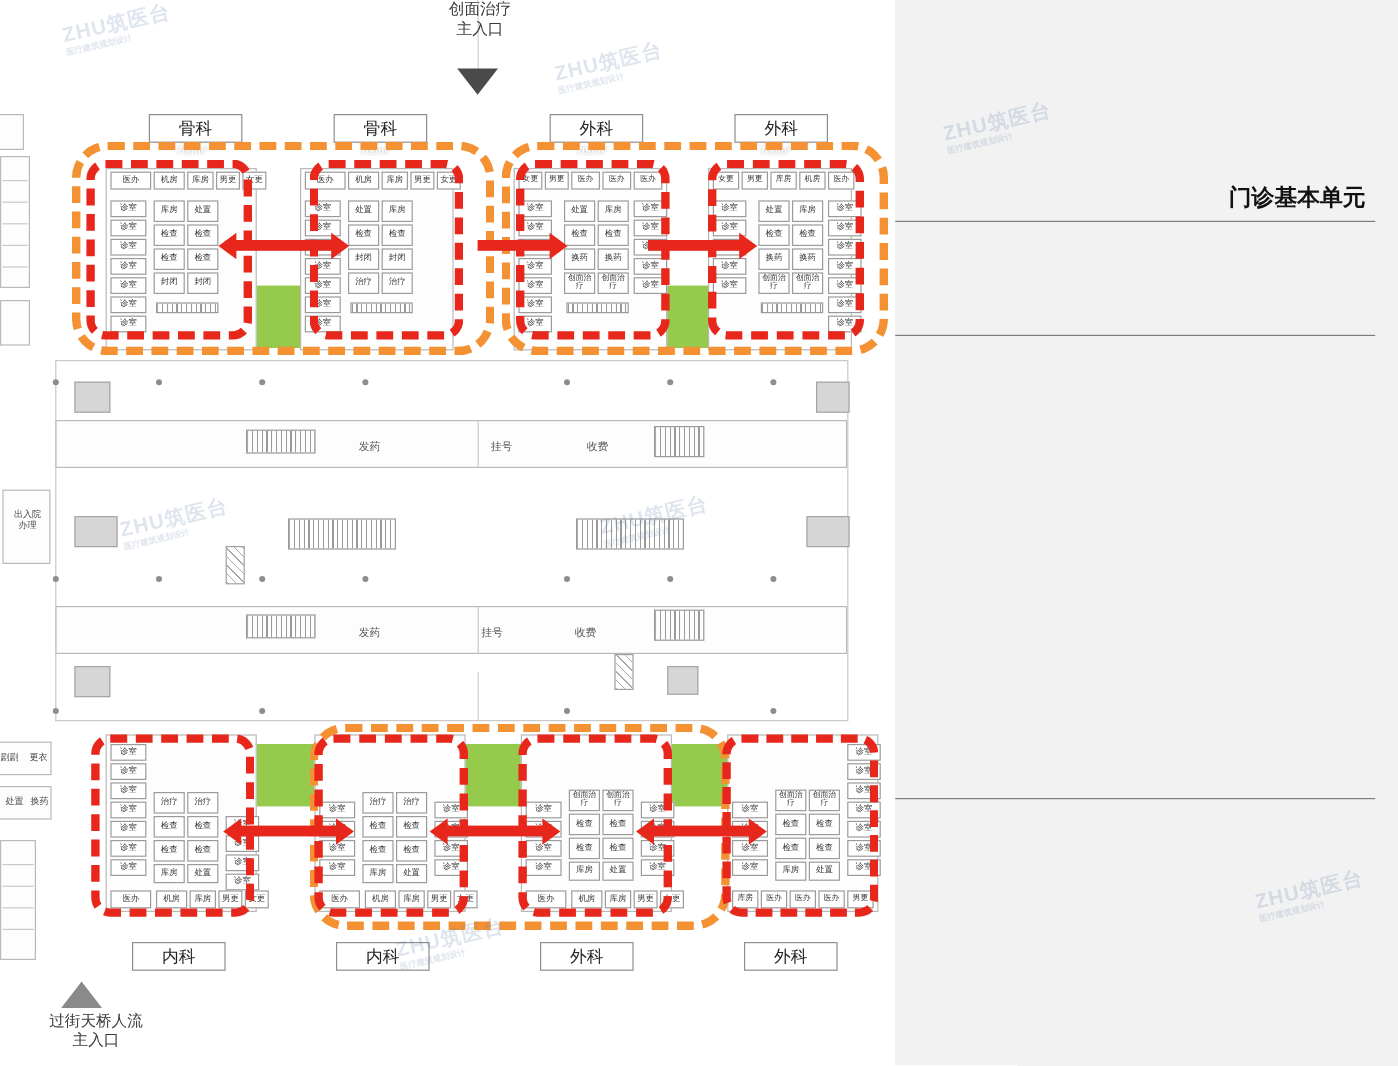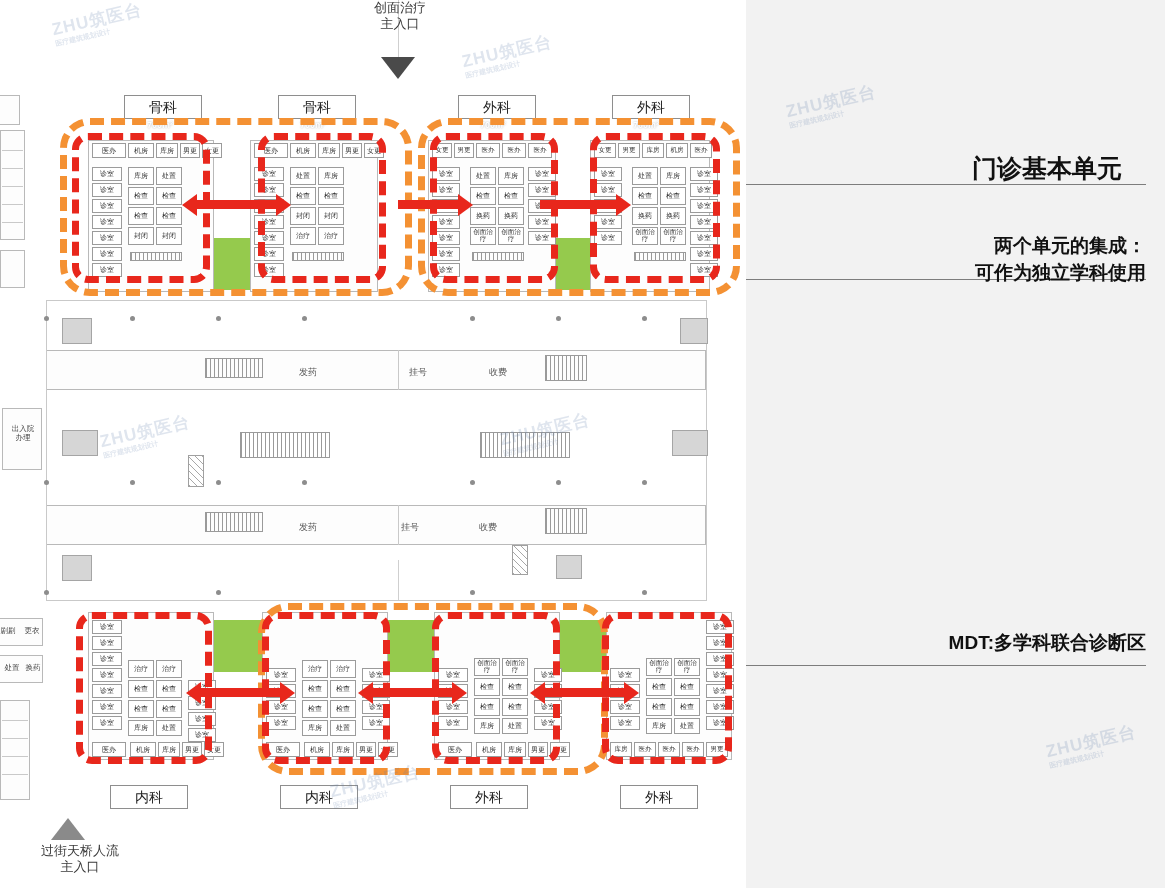--- a/index.html
+++ b/index.html
@@ -23,21 +23,21 @@
   }
 
   .panel-title {
     position:absolute; left:28px; top:62px; width:380px;
     font-size:27px; font-weight:bold; color:#111; line-height:1.32;
     letter-spacing:.5px;
   }
   .ann {
     position:absolute; text-align:right; font-weight:bold; color:#111;
   }
-  .ann-1 { left:8px; top:152px; width:368px; font-size:25px; }
+  .ann-1 { left:24px; top:152px; width:368px; font-size:19px; }
   .ann-2 { left:20px; top:233px; width:380px; font-size:19px; line-height:1.42; }
   .ann-3 { left:20px; top:630px; width:380px; font-size:19px; }
   .rule {
     position:absolute; height:1px; background:#7d7d7d;
   }
   .rule-1 { left:0px; top:184px; width:400px; }
   .rule-2 { left:0px; top:279px; width:400px; }
   .rule-3 { left:0px; top:665px; width:400px; }
 
   
@@ -543,27 +543,22 @@
     </div>
   </div>
 
   <div id="right-panel">
 
 
     <div class="rule rule-1"></div>
     <div class="ann ann-1">门诊基本单元</div>
 
     <div class="rule rule-2"></div>
-    <div class="ann ann-2">
-      <div>两个单元的集成：</div>
-      <div>可作为独立学科使用</div>
-    </div>
 
     <div class="rule rule-3"></div>
-    <div class="ann ann-3">MDT:多学科联合诊断区</div>
 
     <div class="wm" style="left:40px;top:90px;">
       <span>ZHU筑医台</span>
       <small>医疗建筑规划设计</small>
     </div>
     <div class="wm" style="left:300px;top:730px;">
       <span>ZHU筑医台</span>
       <small>医疗建筑规划设计</small>
     </div>
   </div>

